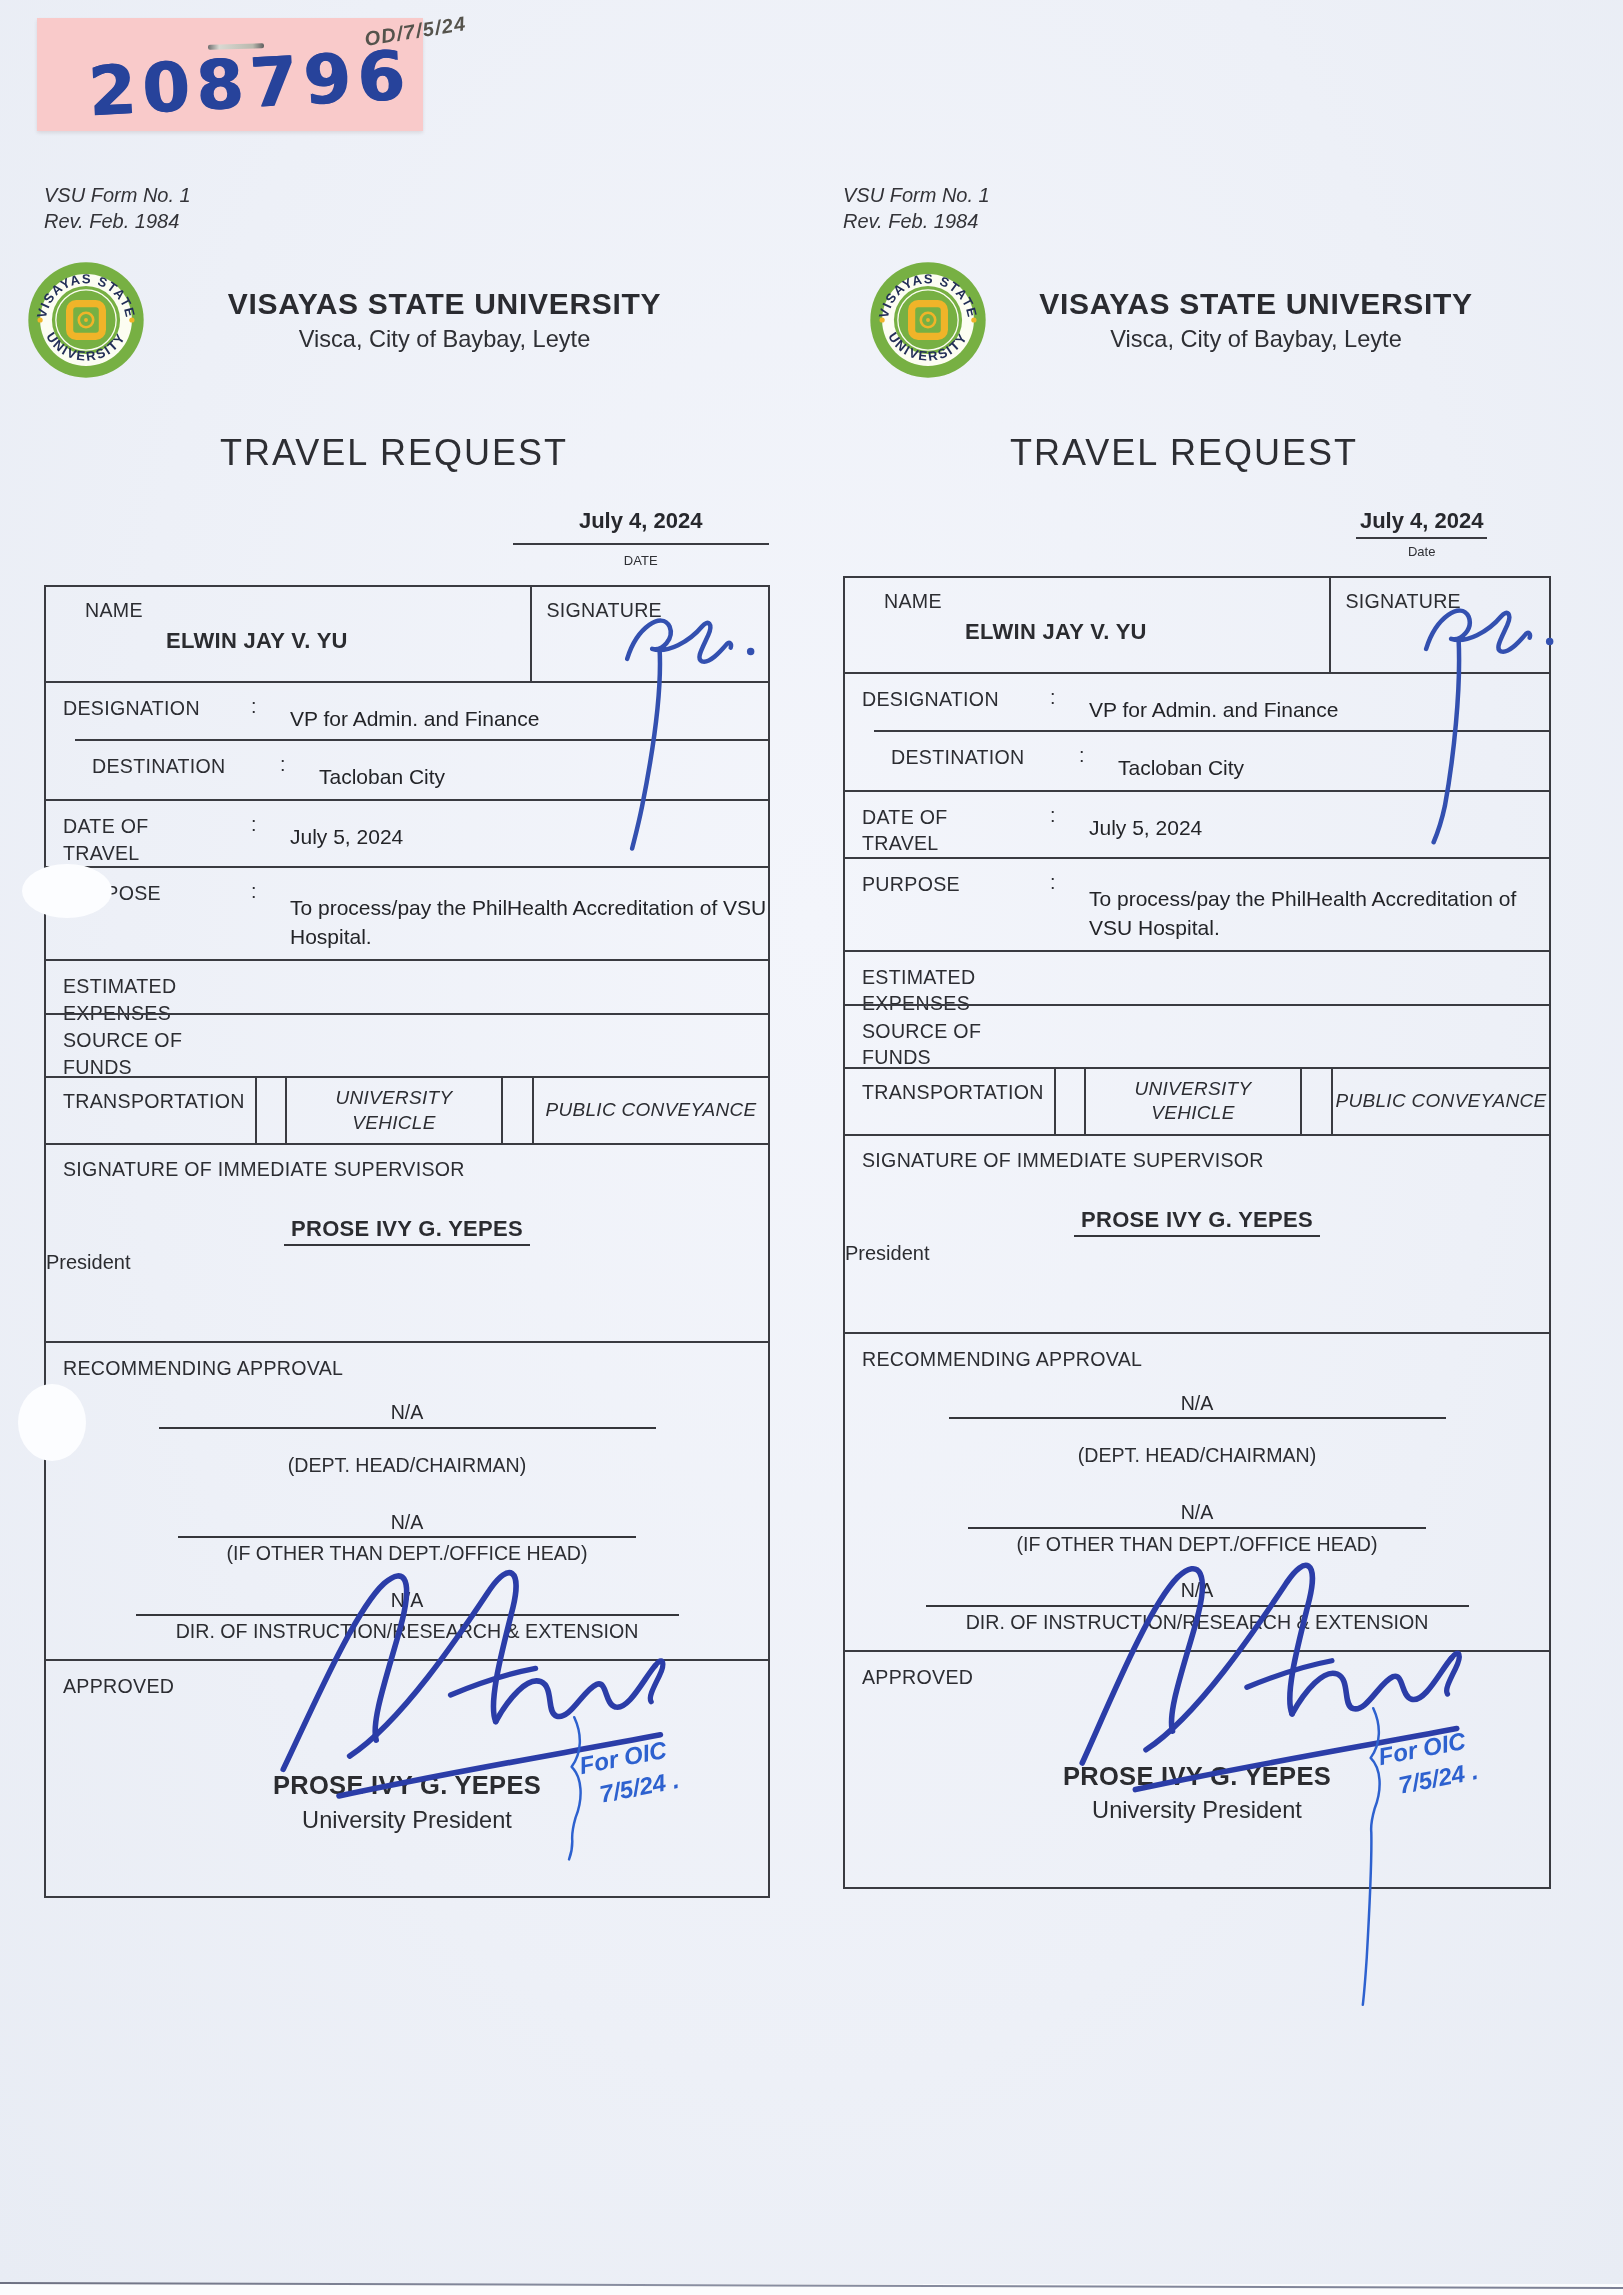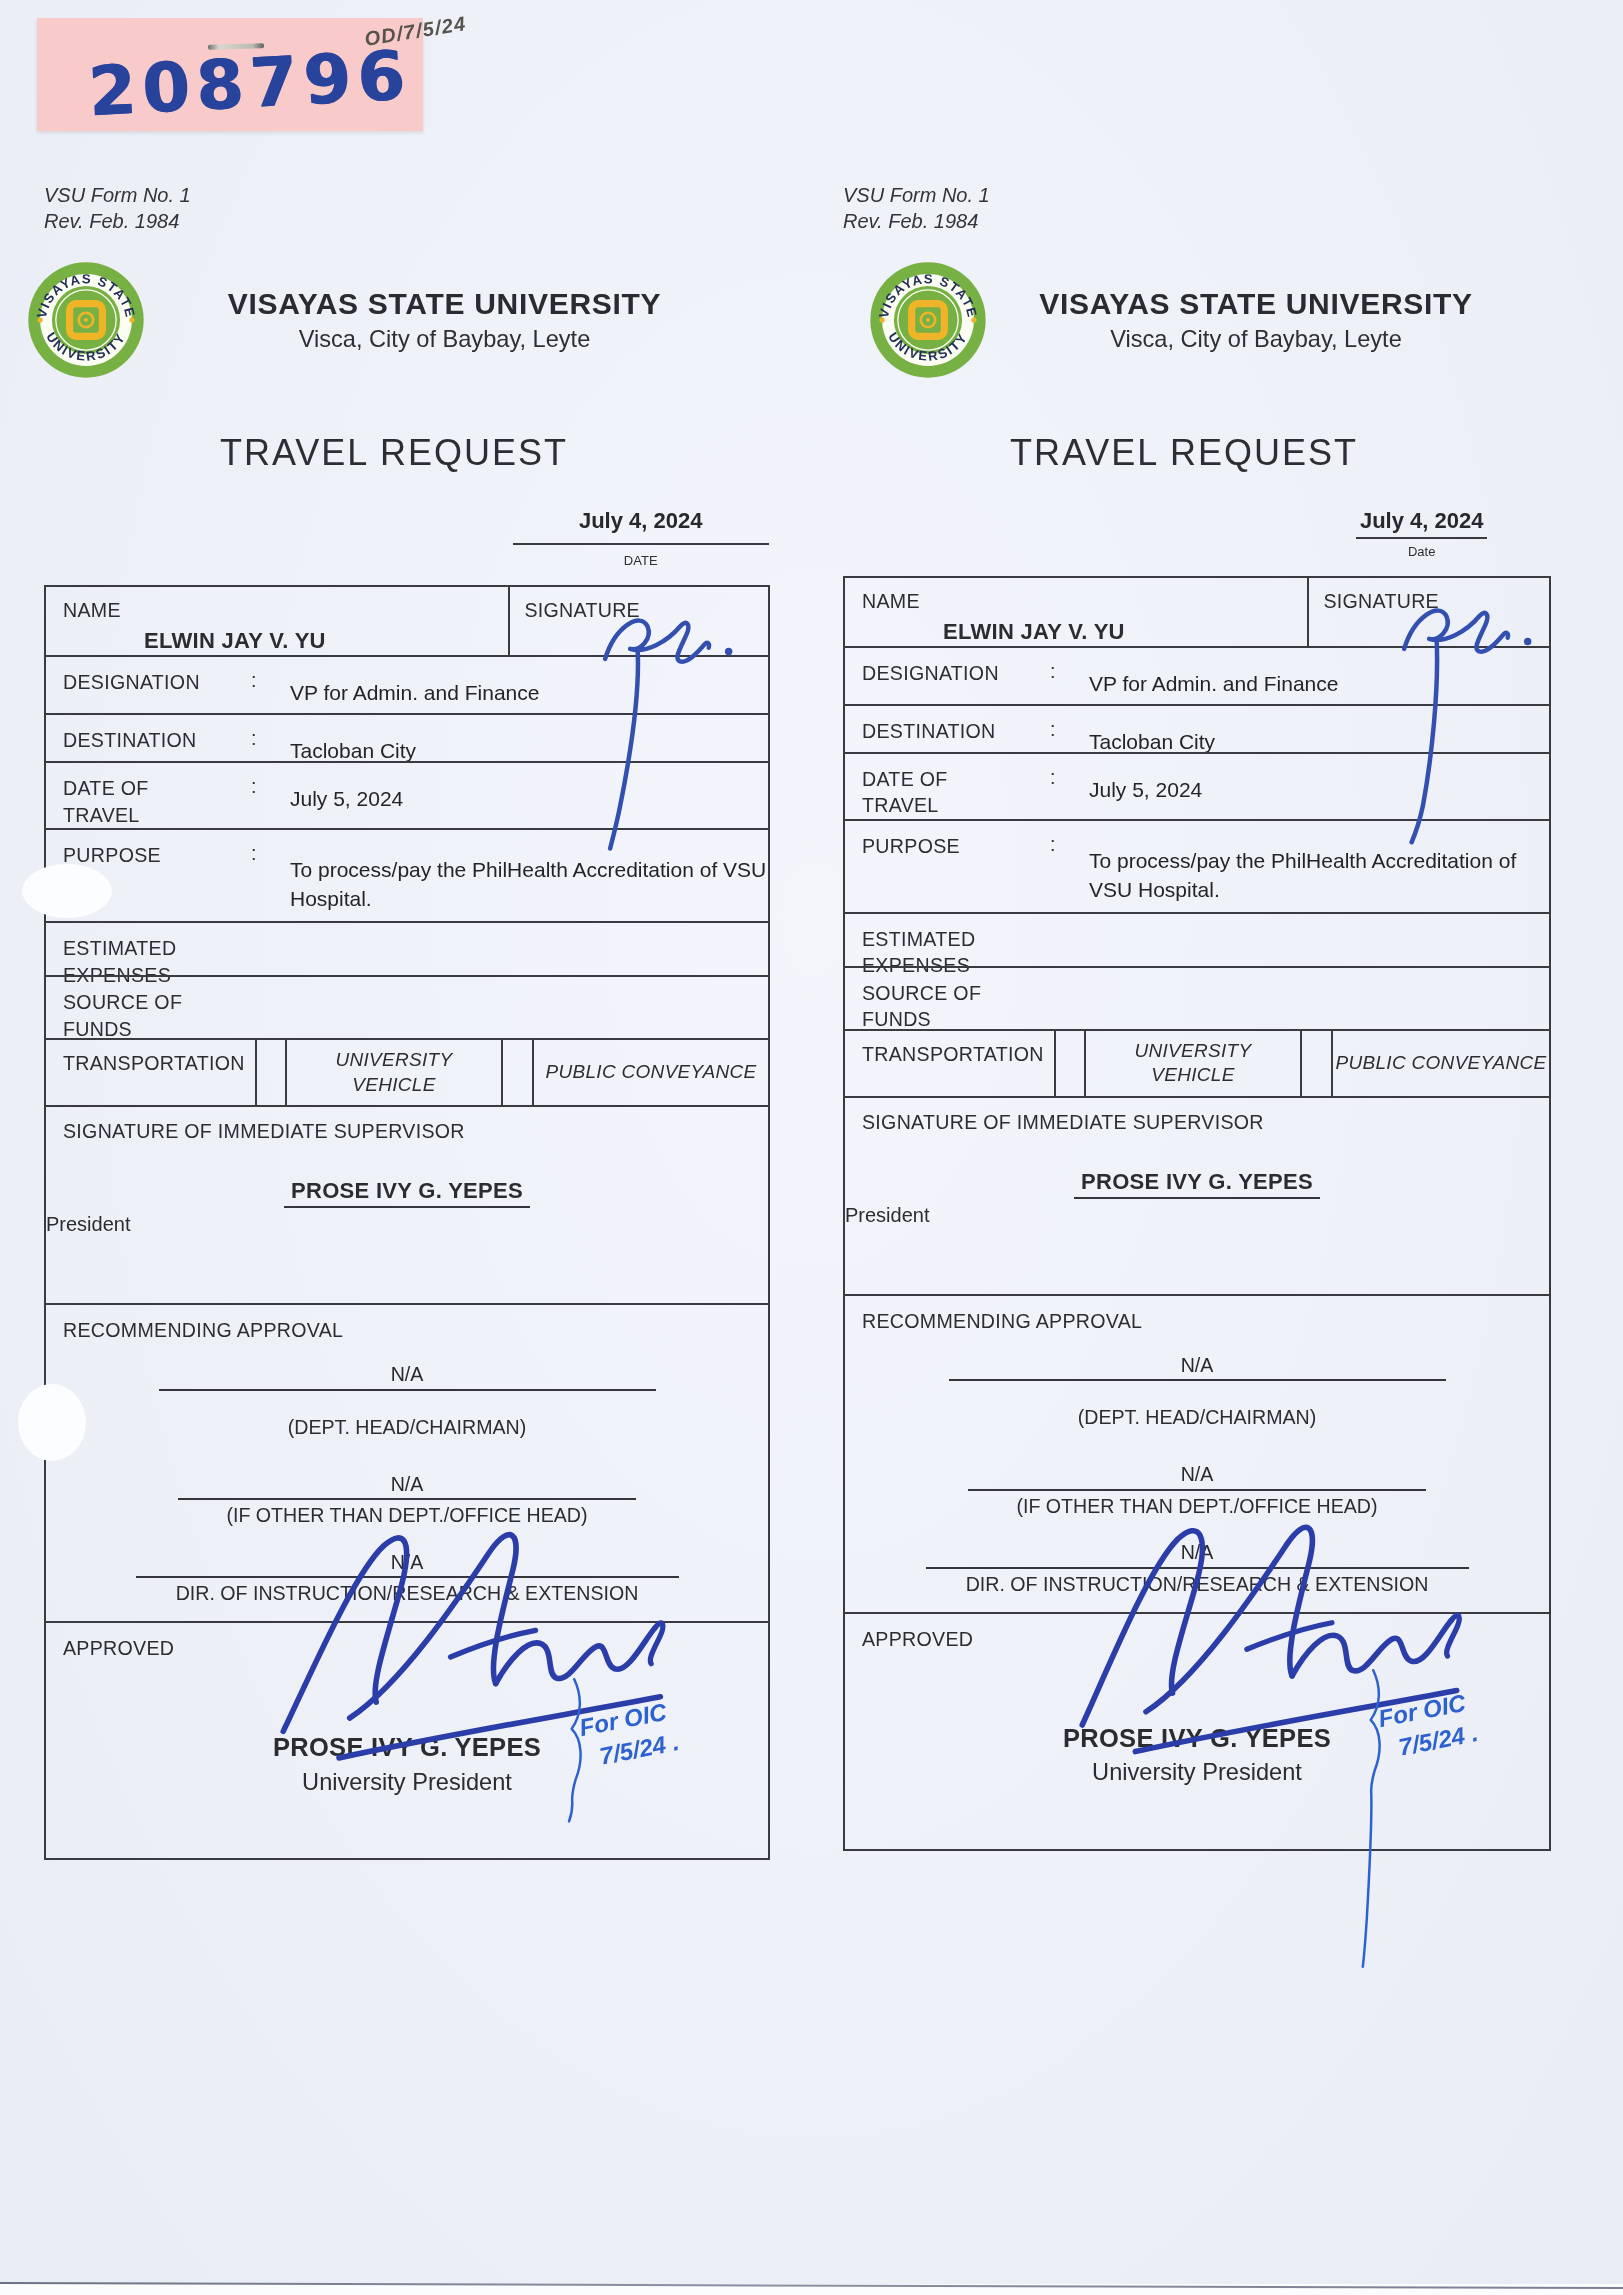--- a/index.html
+++ b/index.html
@@ -63,31 +63,31 @@
   .form--right .date-label { margin-top:5.2px; }
 
   
   .travel-table { margin-top:17px; border:2px solid #3a3b41; background:rgba(255,255,255,0.0); }
   .row { position:relative; border-top:2px solid #3a3b41; }
   .row:first-child { border-top:none; }
 
   .lbl { font-size:19.6px; color:#2c2d32; letter-spacing:0.3px; }
   .val { font-size:21px; color:#232428; }
 
-  .row--name { height:68px; display:grid; grid-template-columns:462px 1fr; }
+  .row--name { height:94px; display:grid; grid-template-columns:462px 1fr;margin-left:22px; }
   .cell-name { position:relative; }
   .cell-name .lbl { position:absolute; left:17px; top:11.8px; }
   .name-value { position:absolute; left:98px; top:41px; font-weight:bold; font-size:22px; letter-spacing:0.3px; }
   .cell-sig { position:relative; border-left:2px solid #3a3b41; }
   .cell-sig .lbl { position:absolute; left:14.4px; top:11.8px; }
   .sig-elwin { position:absolute; left:71px; top:6.5px; width:203px; height:262px; overflow:visible; z-index:6; pointer-events:none; }
 
   .row--field { display:flex; align-items:flex-start; padding:12px 0 0 17px; }
   .row--designation { height:58px; }
-  .row--destination { height:48px; }
+  .row--destination { height:60px;margin-left:29px; }
   .row--travel { height:67px; }
   .row--purpose { height:93px; }
   .row--estimated { height:54px; }
   .row--source { height:63px; }
   .lbl-block { width:188px; flex:none; line-height:1.35; }
   .colon { width:39px; flex:none; font-size:19.6px; color:#2c2d32; }
   .row--field .val { margin-top:11.8px; }
   .row--purpose .val { width:523px; line-height:1.4; margin-top:13px; }
 
   .row--transport { height:67px; display:grid; grid-template-columns:209px 30px 216px 31px 1fr; }

